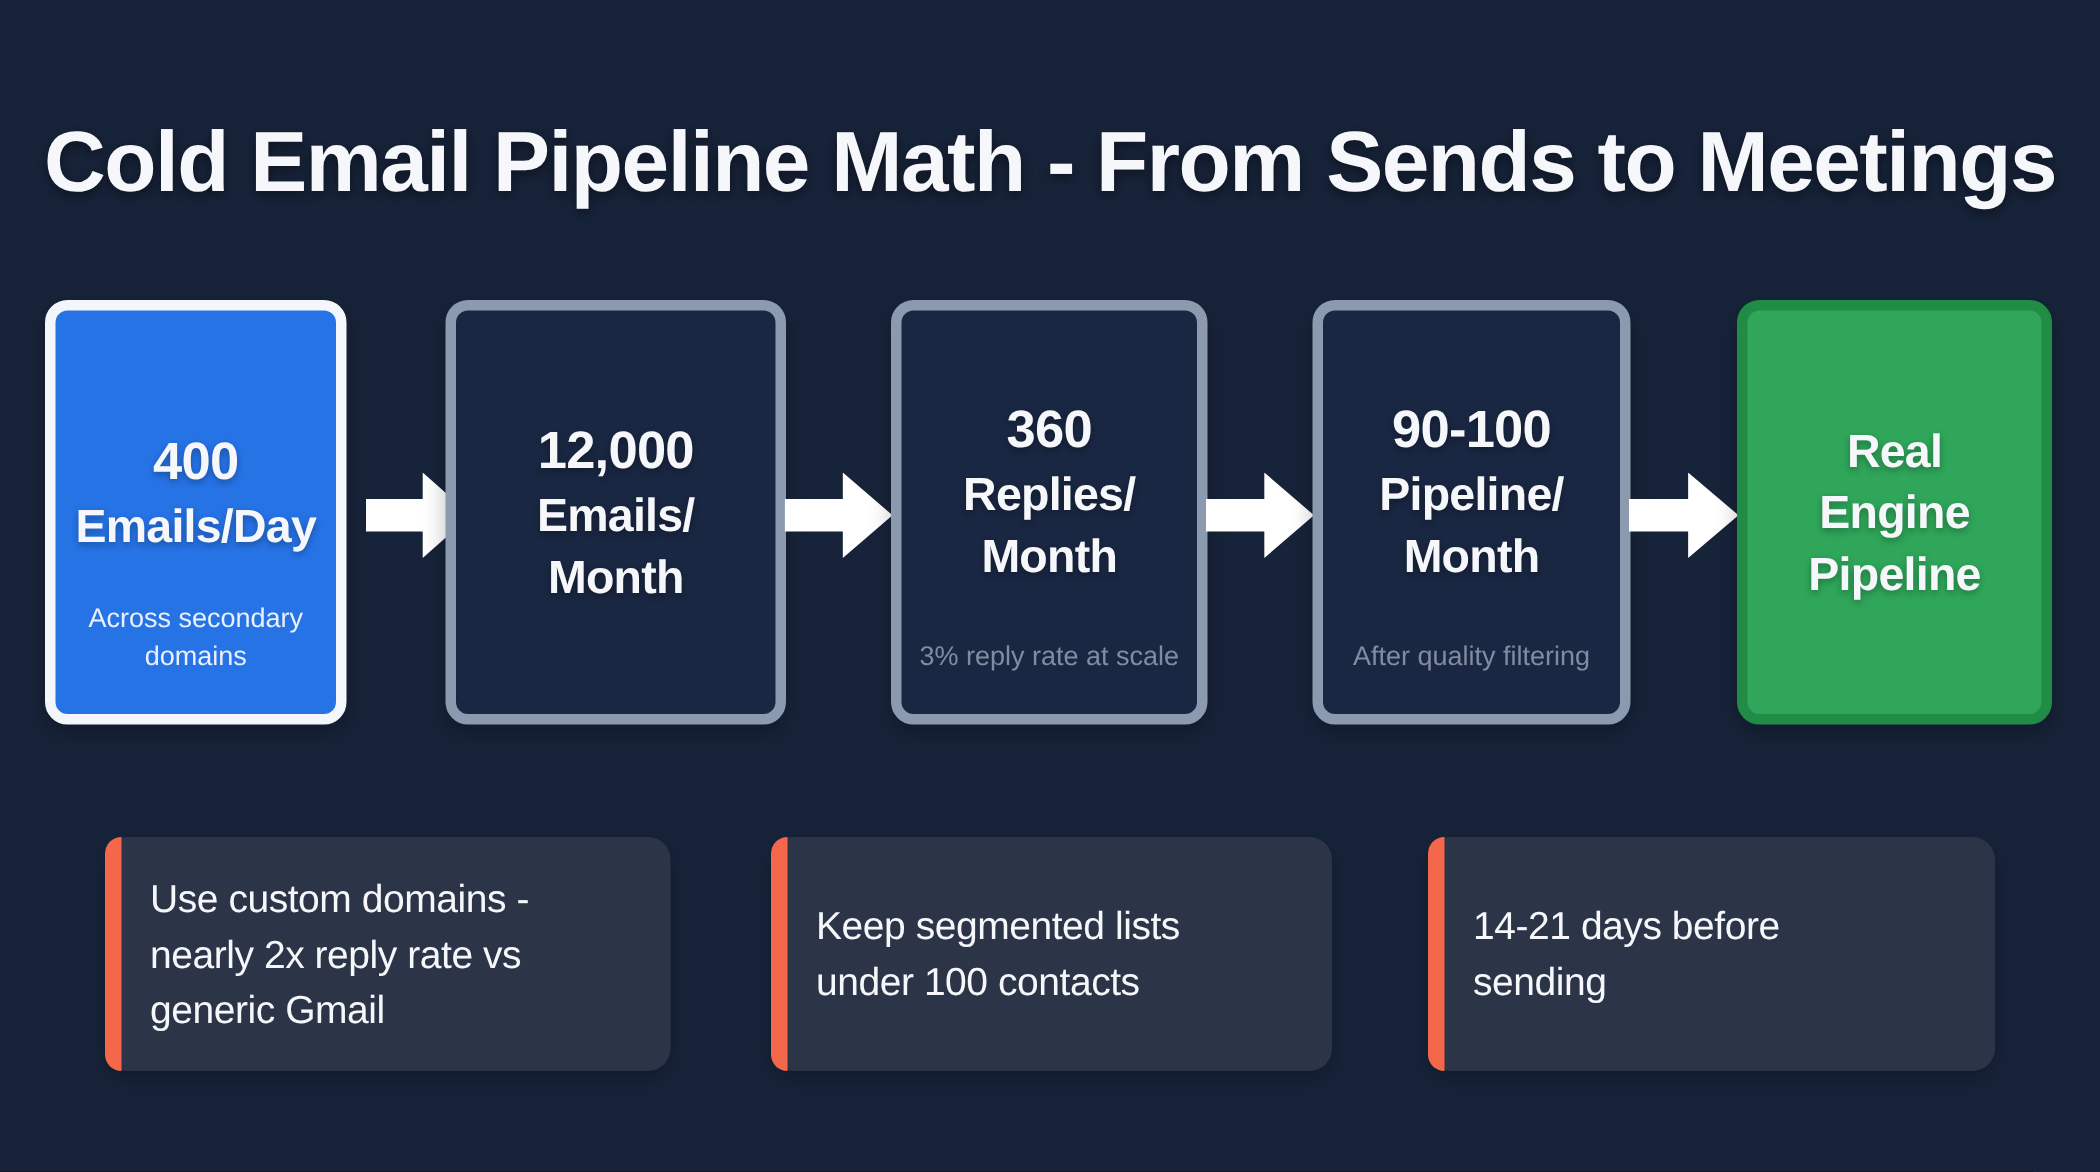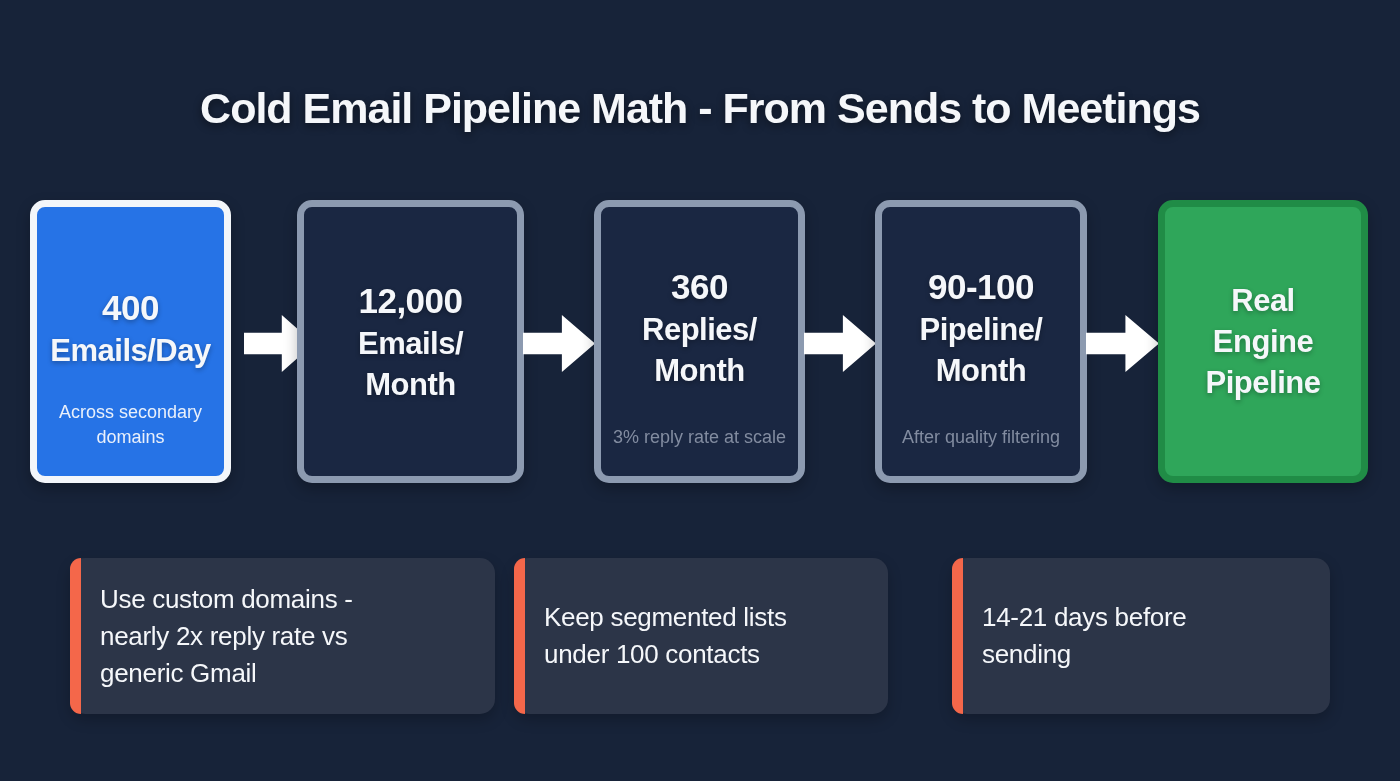--- a/index.html
+++ b/index.html
@@ -13,21 +13,21 @@
   }
 
   
   .title {
     position: absolute;
     top: 82px;
     left: 0;
     width: 100%;
     margin: 0;
     text-align: center;
-    font-size: 43px;
+    font-size: 57px;
     line-height: 52px;
     font-weight: 700;
     letter-spacing: -1px;
     color: var(--text, #f5f7fa);
     text-shadow: 0 3px 8px rgba(0,0,0,0.45);
   }
 
   
   .stage {
     position: absolute;
@@ -94,21 +94,21 @@
 
   
   .tip {
     position: absolute;
     top: 558px;
     height: 156px;
     background: var(--card_bg, #2c3548);
     border-radius: 15px;
     box-shadow: 0 6px 14px rgba(0,0,0,0.22);
   }
-  .tip-1 { left: 70px;  width: 377px; padding-left: 48px; }
+  .tip-1 { left: 70px;  width: 377px; }
   .tip-2 { left: 514px; width: 374px; }
   .tip-3 { left: 952px; width: 378px; }
   .tip-bar {
     position: absolute;
     left: 0; top: 0; bottom: 0;
     width: 11px;
     background: var(--accent, #f4674a);
     border-radius: 15px 0 0 15px;
   }
   .tip-text {

